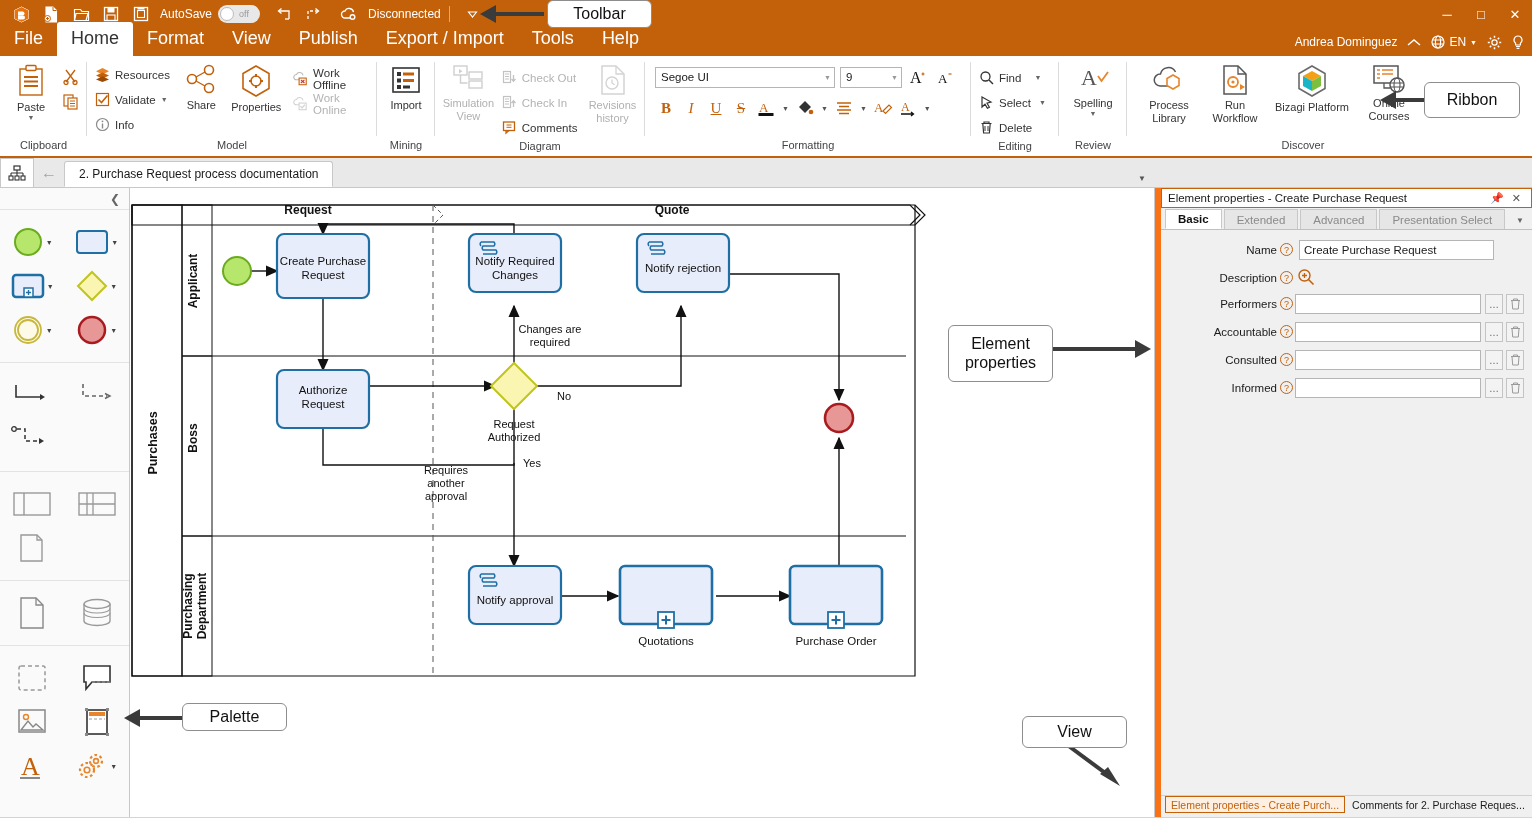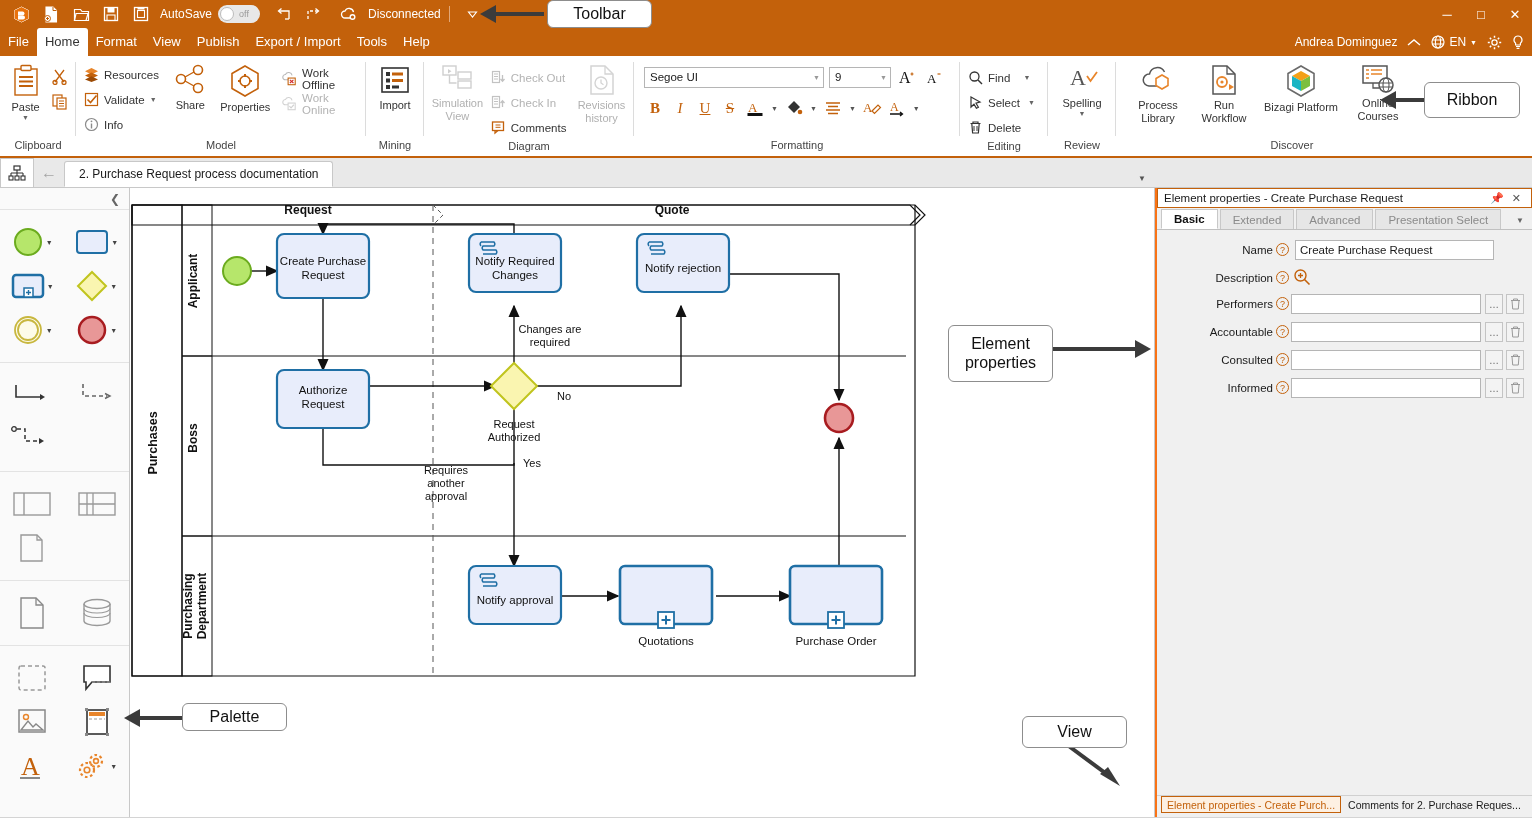--- a/index.html
+++ b/index.html
@@ -19,21 +19,21 @@
   .autosave-label{color:#fff;font-size:12px;margin:0 6px 0 4px;white-space:nowrap;}
   .toggle{width:42px;height:18px;border-radius:9px;background:#e8e8e8;position:relative;display:flex;align-items:center;cursor:pointer;}
   .toggle .knob{width:14px;height:14px;border-radius:50%;background:#fff;border:1px solid #bbb;margin-left:2px;}
   .toggle .tg-txt{font-size:9px;color:#999;margin-left:5px;}
   .disc{color:#fff;font-size:12px;margin-left:4px;white-space:nowrap;}
   .tb-sep{width:1px;height:16px;background:#e2a777;margin:0 8px;}
   .win-ctrls{position:absolute;right:0;top:0;height:28px;display:flex;}
   .win-ctrls div{width:34px;height:28px;display:flex;align-items:center;justify-content:center;color:#fff;font-size:13px;cursor:pointer;}
   
   .menubar{height:28px;background:#C3610B;display:flex;align-items:flex-end;position:relative;}
-  .menu-item{color:#fff;font-size:13px;padding:6px 8px 7px;cursor:pointer;white-space:nowrap;}
+  .menu-item{color:#fff;font-size:18px;padding:6px 14px 7px;cursor:pointer;white-space:nowrap;}
   .menu-item.active{background:#fff;color:#333;border-radius:3px 3px 0 0;}
   .menu-right{position:absolute;right:8px;top:0;height:28px;display:flex;align-items:center;gap:10px;color:#fff;font-size:12px;}
   .menu-right .mi{display:flex;align-items:center;gap:4px;cursor:pointer;}
   
   .ribbon{height:102px;background:#fff;border-bottom:2px solid #C3610B;display:flex;position:relative;}
   .rgroup{display:flex;flex-direction:column;justify-content:space-between;padding:4px 6px 0;position:relative;height:100%;}
   .rgroup:after{content:"";position:absolute;right:0;top:6px;bottom:20px;width:1px;background:#dcdcdc;}
   .rgroup.nosep:after{display:none;}
   .rg-body{display:flex;align-items:flex-start;gap:4px;flex:1;padding-top:2px;}
   .rg-title{font-size:11px;color:#444;text-align:center;padding-bottom:5px;}
@@ -64,21 +64,21 @@
   .pal-head{height:22px;display:flex;align-items:center;justify-content:flex-end;padding-right:9px;color:#666;font-size:12px;cursor:pointer;border-bottom:1px solid #e3e3e3;}
   .pal-sec{padding:8px 0;border-bottom:1px solid #e3e3e3;}
   .pal-row{display:flex;justify-content:space-around;align-items:center;margin:4px 0;}
   .pal-cell{width:56px;height:40px;display:flex;align-items:center;justify-content:center;gap:2px;cursor:pointer;}
   .pal-cell.empty{visibility:hidden;}
   .pcar{font-size:7px;color:#444;}
   .pal-spacer{flex:1;}
   
   .canvas{flex:1;background:#fff;position:relative;overflow:hidden;border-right:1px solid #c8c8c8;}
   
-  .rpanel{width:377px;background:#f0f0f0;display:flex;flex-direction:column;border-left:2px solid #f97316;}
+  .rpanel{width:377px;background:#f0f0f0;display:flex;flex-direction:column;border-left:6px solid #f97316;}
   .rp-title{height:20px;background:#fff;border:1px solid #C3610B;display:flex;align-items:center;padding:0 6px;font-size:11.5px;}
   .rp-title .t{flex:1;white-space:nowrap;overflow:hidden;}
   .rp-title .ic{padding:0 4px;color:#555;cursor:pointer;font-size:11px;}
   .rp-tabs{display:flex;align-items:flex-end;height:22px;background:#f0f0f0;border-bottom:1px solid #c0c0c0;padding-left:4px;position:relative;}
   .rp-tab{height:20px;padding:0 12px;display:flex;align-items:center;font-size:11.5px;color:#8a8a8a;background:#e6e6e6;border:1px solid #c8c8c8;border-bottom:none;margin-right:2px;cursor:pointer;}
   .rp-tab.active{background:#fff;color:#111;font-weight:bold;border-bottom:1px solid #fff;}
   .rp-tabs .more{position:absolute;right:8px;bottom:4px;font-size:8px;color:#666;cursor:pointer;}
   .rp-form{padding:10px 8px 0 4px;background:#f0f0f0;flex:1;}
   .frow{display:flex;align-items:flex-start;margin-bottom:8px;}
   .flabel{width:128px;text-align:right;font-size:11.5px;padding-top:3px;display:flex;justify-content:flex-end;align-items:center;gap:3px;}
@@ -216,21 +216,21 @@
       <svg width="12" height="15" viewBox="0 0 12 15">
           <path d="M6 1a4 4 0 00-2.4 7.2V10h4.8V8.2A4 4 0 006 1z" fill="none" stroke="#fff" stroke-width="1.2"></path>
           <path d="M4 11.5h4M4.6 13.3h2.8" stroke="#fff" stroke-width="1.2"></path>
         </svg>
     </span>
   </div>
 </div>
 
 <div class="ribbon">
 
-  <div class="rgroup" style="width:76px">
+  <div class="rgroup" style="width:87px">
     <div class="rg-body">
       <div class="bigbtn">
         <svg width="32" height="34" viewBox="0 0 32 34">
           <rect x="5" y="5" width="22" height="26" fill="#fff" stroke="#C3610B" stroke-width="1.4"></rect>
           <rect x="11" y="1.5" width="10" height="5" rx="1" fill="#fff" stroke="#C3610B" stroke-width="1.4"></rect>
           <rect x="9" y="12" width="14" height="2" fill="#C3610B"></rect>
             <rect x="9" y="16.5" width="14" height="2" fill="#C3610B"></rect>
             <rect x="9" y="21" width="14" height="2" fill="#C3610B"></rect>
         </svg>
         <span class="lbl">Paste</span>

